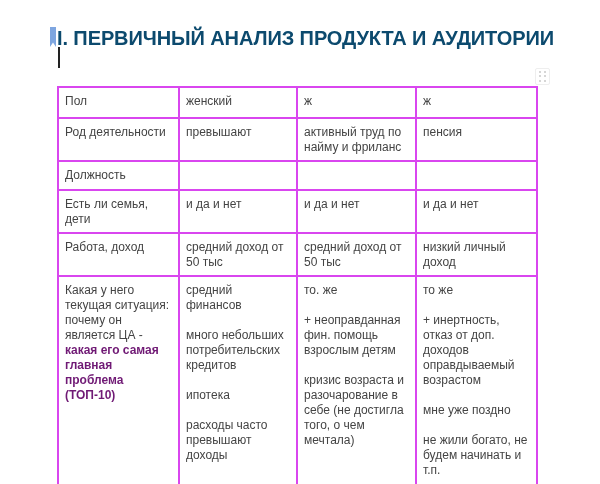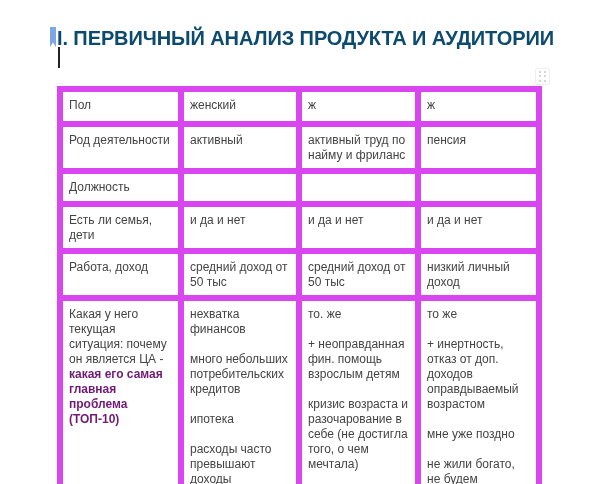--- a/index.html
+++ b/index.html
@@ -73,21 +73,21 @@
     left: 57px;
     top: 86px;
     width: 479px;
     border-collapse: collapse;
     table-layout: fixed;
     font-size: 12px;
     line-height: 15px;
     color: #444444;
   }
   table.doc-table td {
-    border: 6px solid #d946ef;
+    border: 2px solid #d946ef;
     vertical-align: top;
     padding: 6px 6px 5px 6px;
     word-wrap: break-word;
   }
   col.c1 { width: 121px; }
   col.c2 { width: 118px; }
   col.c3 { width: 119px; }
   col.c4 { width: 121px; }
   tr.r1 td { height: 18px; }
   tr.r2 td { height: 14px; }
@@ -125,21 +125,21 @@
   </colgroup>
   <tbody>
     <tr class="r1">
       <td>Пол</td>
       <td>женский</td>
       <td>ж</td>
       <td>ж</td>
     </tr>
     <tr class="r3">
       <td>Род деятельности</td>
-      <td>активный</td>
+      <td>превышают</td>
       <td>активный труд по найму и фриланс</td>
       <td>пенсия</td>
     </tr>
     <tr class="r4">
       <td>Должность</td>
       <td></td>
       <td></td>
       <td></td>
     </tr>
     <tr class="r5">
@@ -150,21 +150,21 @@
     </tr>
     <tr class="r6">
       <td>Работа, доход</td>
       <td>средний доход от 50 тыс</td>
       <td>средний доход от 50 тыс</td>
       <td>низкий личный доход</td>
     </tr>
     <tr class="r7">
       <td><span>Какая у него текущая ситуация: почему он является ЦА - </span><span class="bold">какая его самая главная проблема (ТОП-10)</span></td>
       <td>
-        <span class="para">нехватка финансов</span>
+        <span class="para">средний финансов</span>
         <span class="para">много небольших потребительских кредитов</span>
         <span class="para">ипотека</span>
         <span class="para">расходы часто превышают доходы</span>
 
       </td>
       <td>
         <span class="para">то. же</span>
         <span class="para">+ неоправданная фин. помощь взрослым детям</span>
         <span class="para">кризис возраста и разочарование в себе (не достигла того, о чем мечтала)</span>
 

